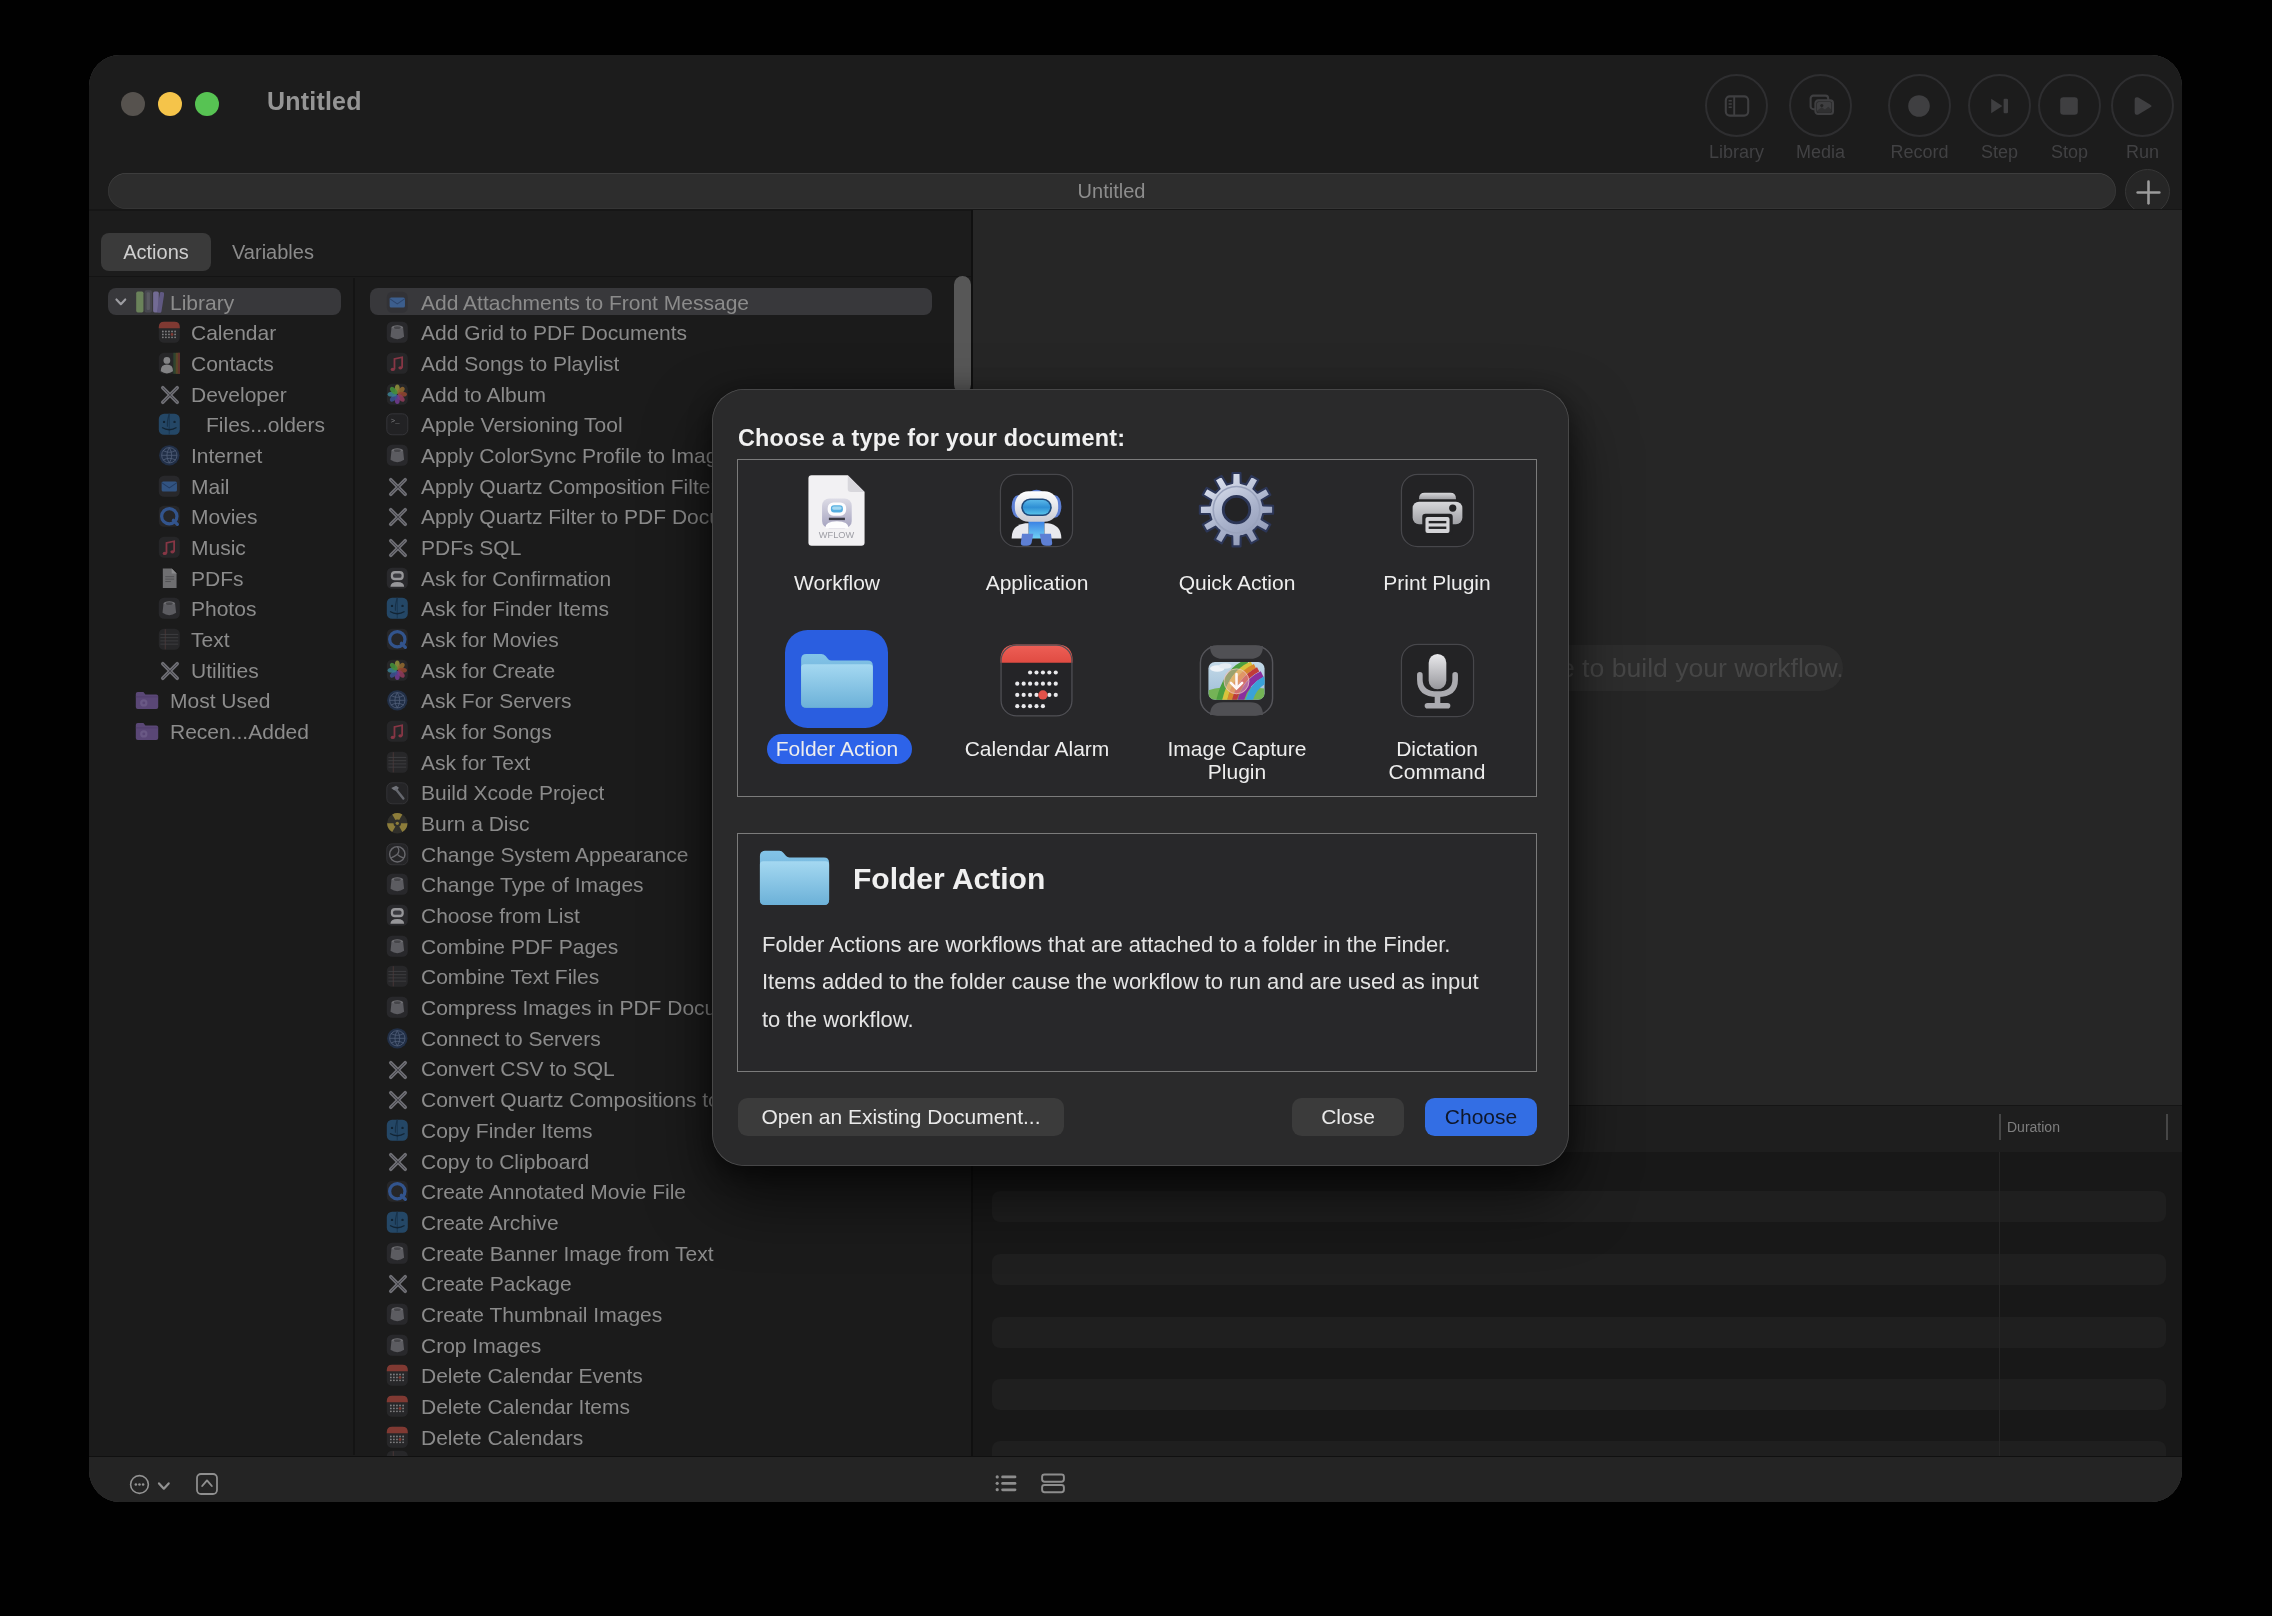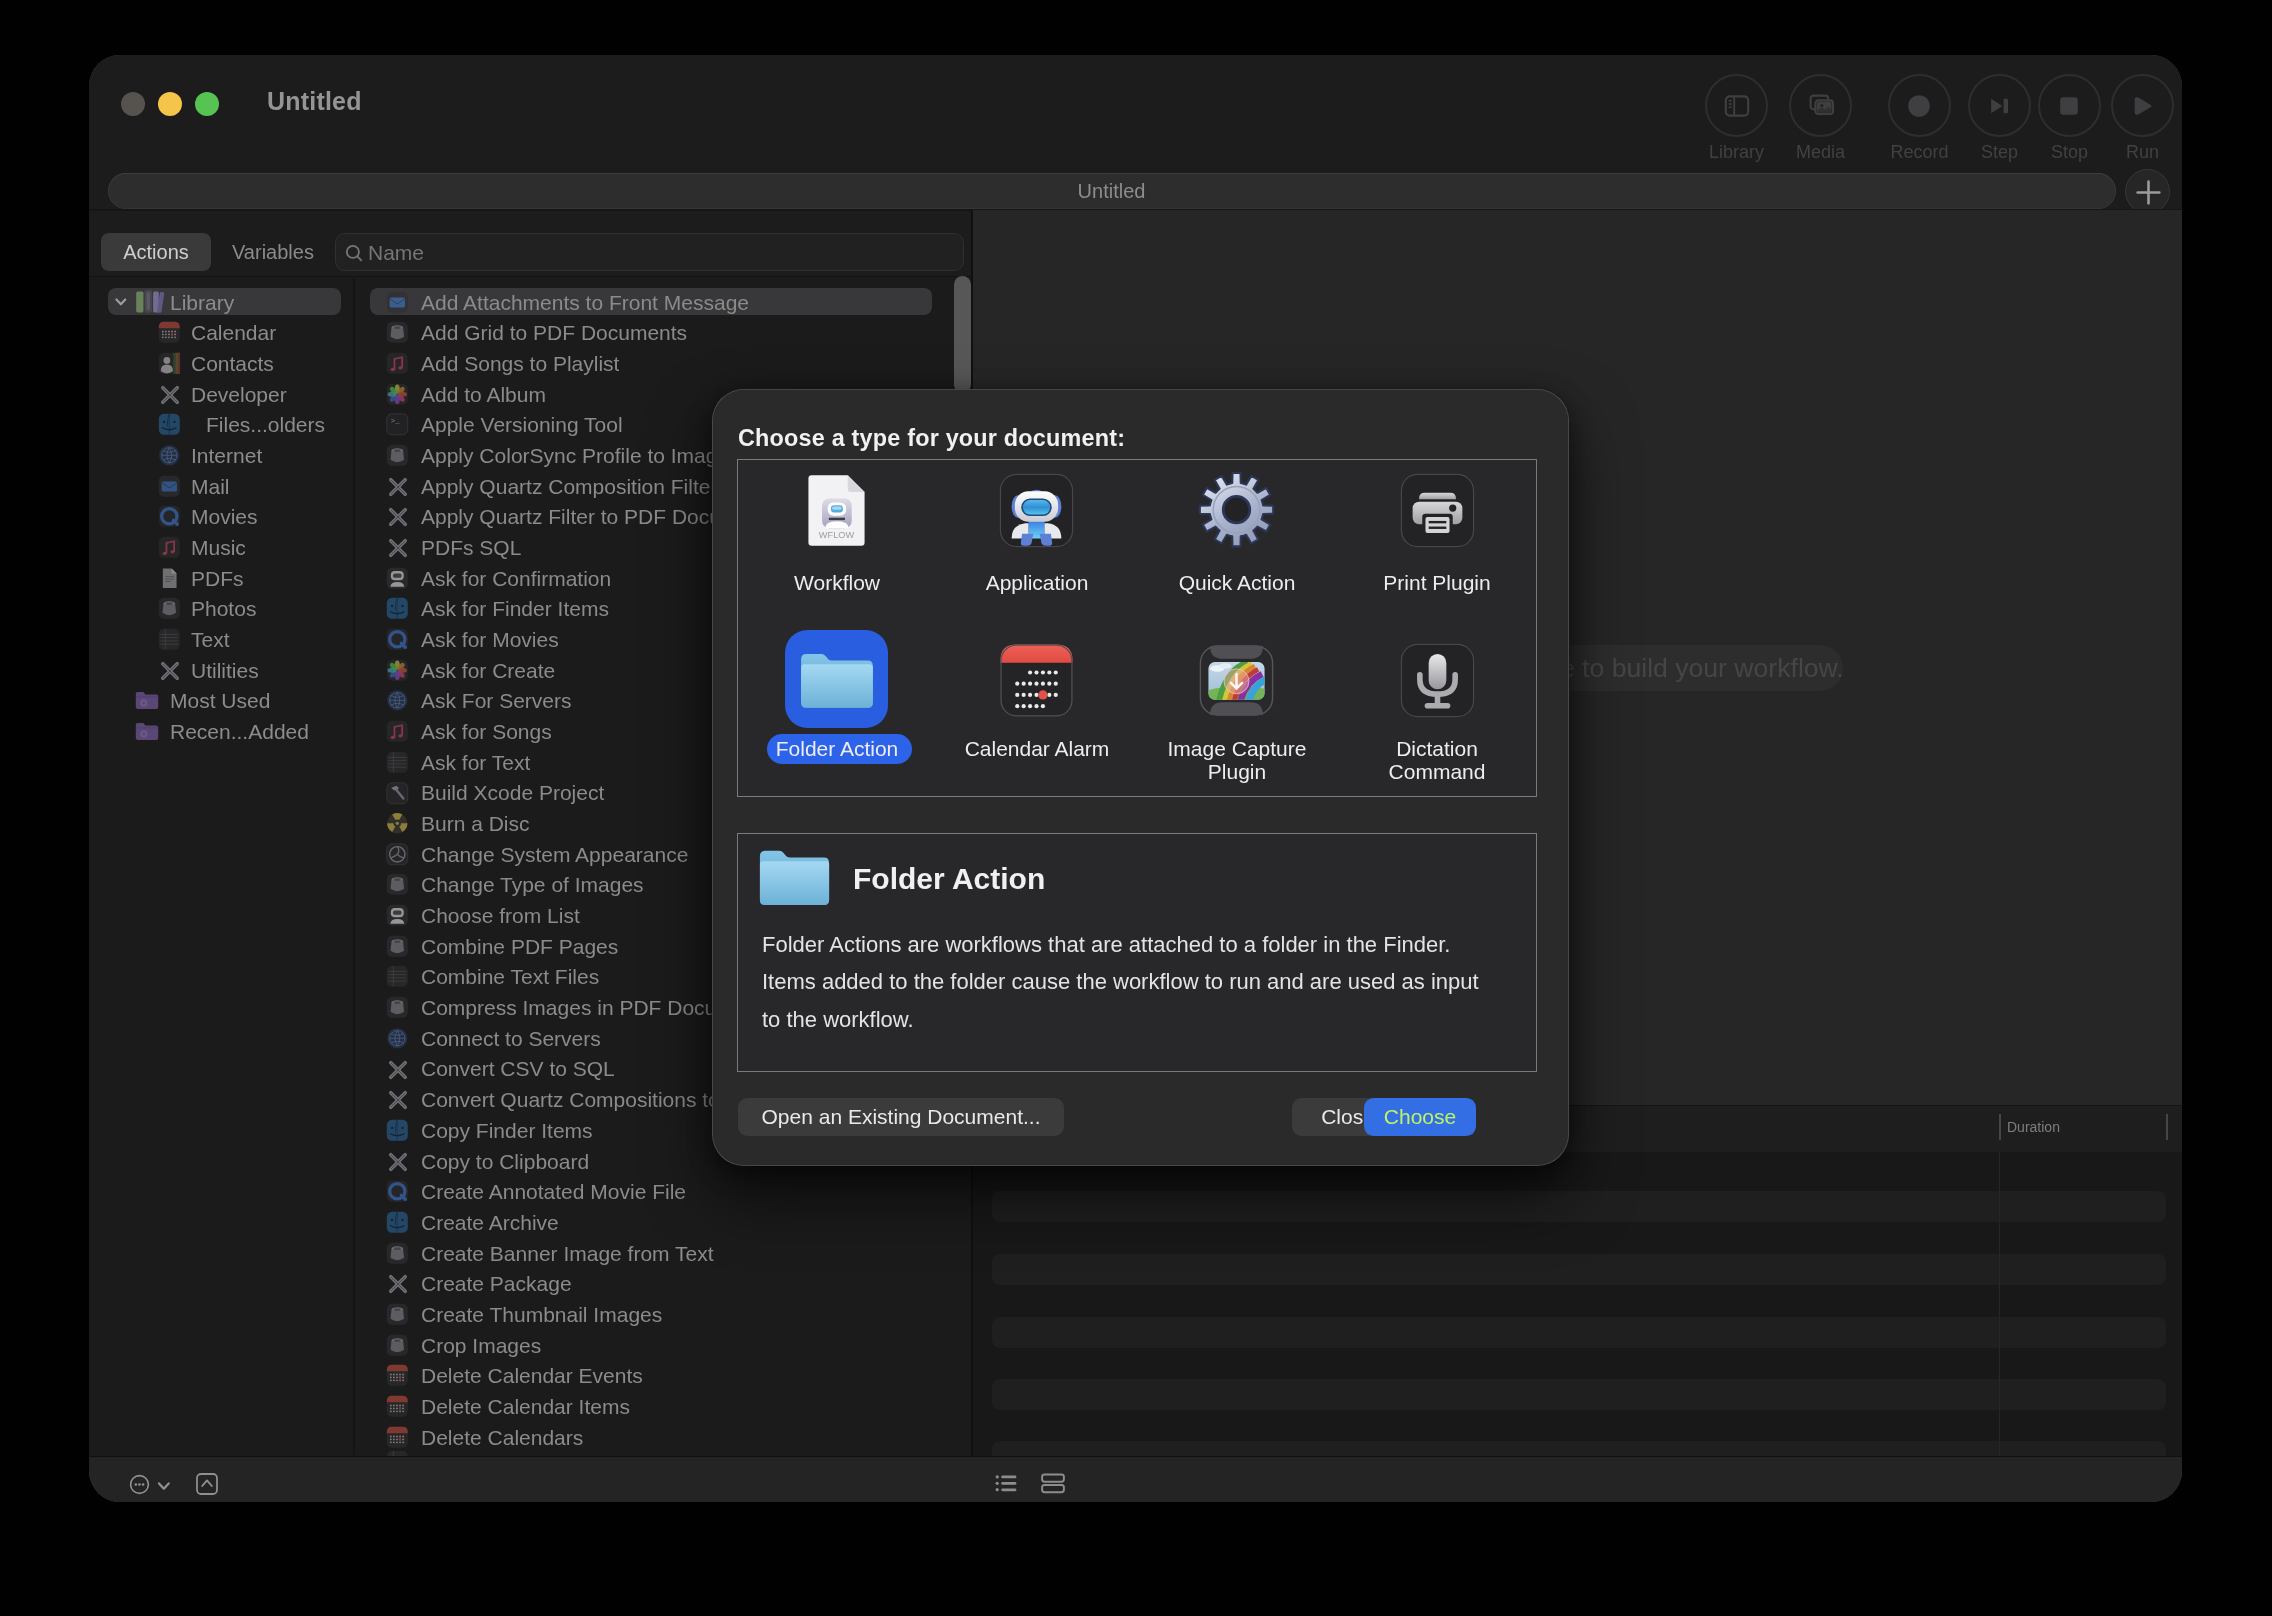--- a/index.html
+++ b/index.html
@@ -43,21 +43,21 @@
 #dialog { position:absolute; left:712px; top:389px; width:857px; height:777px; background:#2a2a2b; border-radius:32px; box-shadow: inset 0 0 0 0.8px rgba(255,255,255,0.18), 0 31px 64px rgba(0,0,0,0.6), 0 6.4px 24px rgba(0,0,0,0.45); }
 #dlgtitle { position:absolute; left:738px; top:425px; font-size:23.4px; font-weight:bold; color:#f1f1f1; letter-spacing:0.2px; }
 #gridbox { position:absolute; left:737px; top:459px; width:800px; height:338px; border:1.6px solid #7b7b7b; background:#28282a; }
 #infobox { position:absolute; left:737px; top:833px; width:800px; height:239px; border:1.6px solid #7b7b7b; background:#28282a; }
 .dlbl { position:absolute; text-align:center; font-size:21px; color:#ededed; }
 #fatitle { position:absolute; left:853px; top:862px; font-size:30px; font-weight:bold; color:#f0f0f0; }
 .desc { position:absolute; left:762px; font-size:22px; color:#e3e3e3; }
 .btn { position:absolute; top:1098px; height:38px; border-radius:9.7px; background:#3b3b3b; color:#e9e9e9; font-size:21px; text-align:center; line-height:38px; }
 #openbtn { left:738px; width:326px; }
 #closebtn { left:1292px; width:112px; }
-#choosebtn { left:1364px; width:112px; background:#336ee4; color:#bef264; }
+#choosebtn { left:1425px; width:112px; background:#336ee4; color:#0f172a; }
 </style></head>
 <body>
 <div id="stage">
  <div id="win">
   <div id="titlebar"></div>
   <div class="tl" style="left:32px;background:#56524e"></div>
   <div class="tl" style="left:69px;background:#f5c44a"></div>
   <div class="tl" style="left:106px;background:#57c353"></div>
   <div id="wtitle">Untitled</div>
   <div class="tbc" style="left:1616px;top:19.3px"></div>
@@ -124,27 +124,20 @@
     <div class="stripe" style="top:39px"></div>
     <div class="stripe" style="top:102px"></div>
     <div class="stripe" style="top:165px"></div>
     <div class="stripe" style="top:227px"></div>
     <div class="stripe" style="top:289px"></div>
   </div>
   <div id="logvline"></div>
   <div id="filterrow"></div>
   <div id="actionspill">Actions</div>
   <div id="variablestab">Variables</div>
-  <div id="searchfield">
-    <svg class="abs" style="left:8px;top:8.9px" width="21" height="21" viewBox="0 0 26 26">
-          <circle cx="11" cy="11" r="7.5" fill="none" stroke="#767676" stroke-width="2.2"></circle>
-          <path d="M16.5 16.5 L22 22" stroke="#767676" stroke-width="2.2"></path>
-        </svg>
-    <div class="ph">Name</div>
-  </div>
   <div class="selrow" style="left:18.5px;top:233px;width:233px;height:27px"></div>
 <div class="chev" style="left:22.6px;top:238px"><svg class="" width="17.7" height="17.7" viewBox="0 0 22 22">
           <path d="M5.5 8 L11 14 L16.5 8" stroke="#9d9da2" stroke-width="2.6" fill="none" stroke-linecap="round" stroke-linejoin="round"></path>
         </svg></div>
 <div class="sic" style="left:46px;top:234px"><svg class="" width="29" height="26" viewBox="0 0 36 32">
           <rect x="1.5" y="3" width="9" height="26" rx="2" fill="#85a96b"></rect>
           <rect x="12" y="1.5" width="9" height="27.5" rx="2" fill="#50505a"></rect>
           <rect x="22.5" y="3" width="7" height="26" rx="2" fill="#9186c2"></rect>
           <rect x="29" y="3.5" width="5.5" height="26" rx="2" fill="#756aa8" transform="rotate(9 32 17)"></rect>
           <rect x="14.5" y="4" width="4" height="22" rx="1.5" fill="#6a6a75"></rect>

